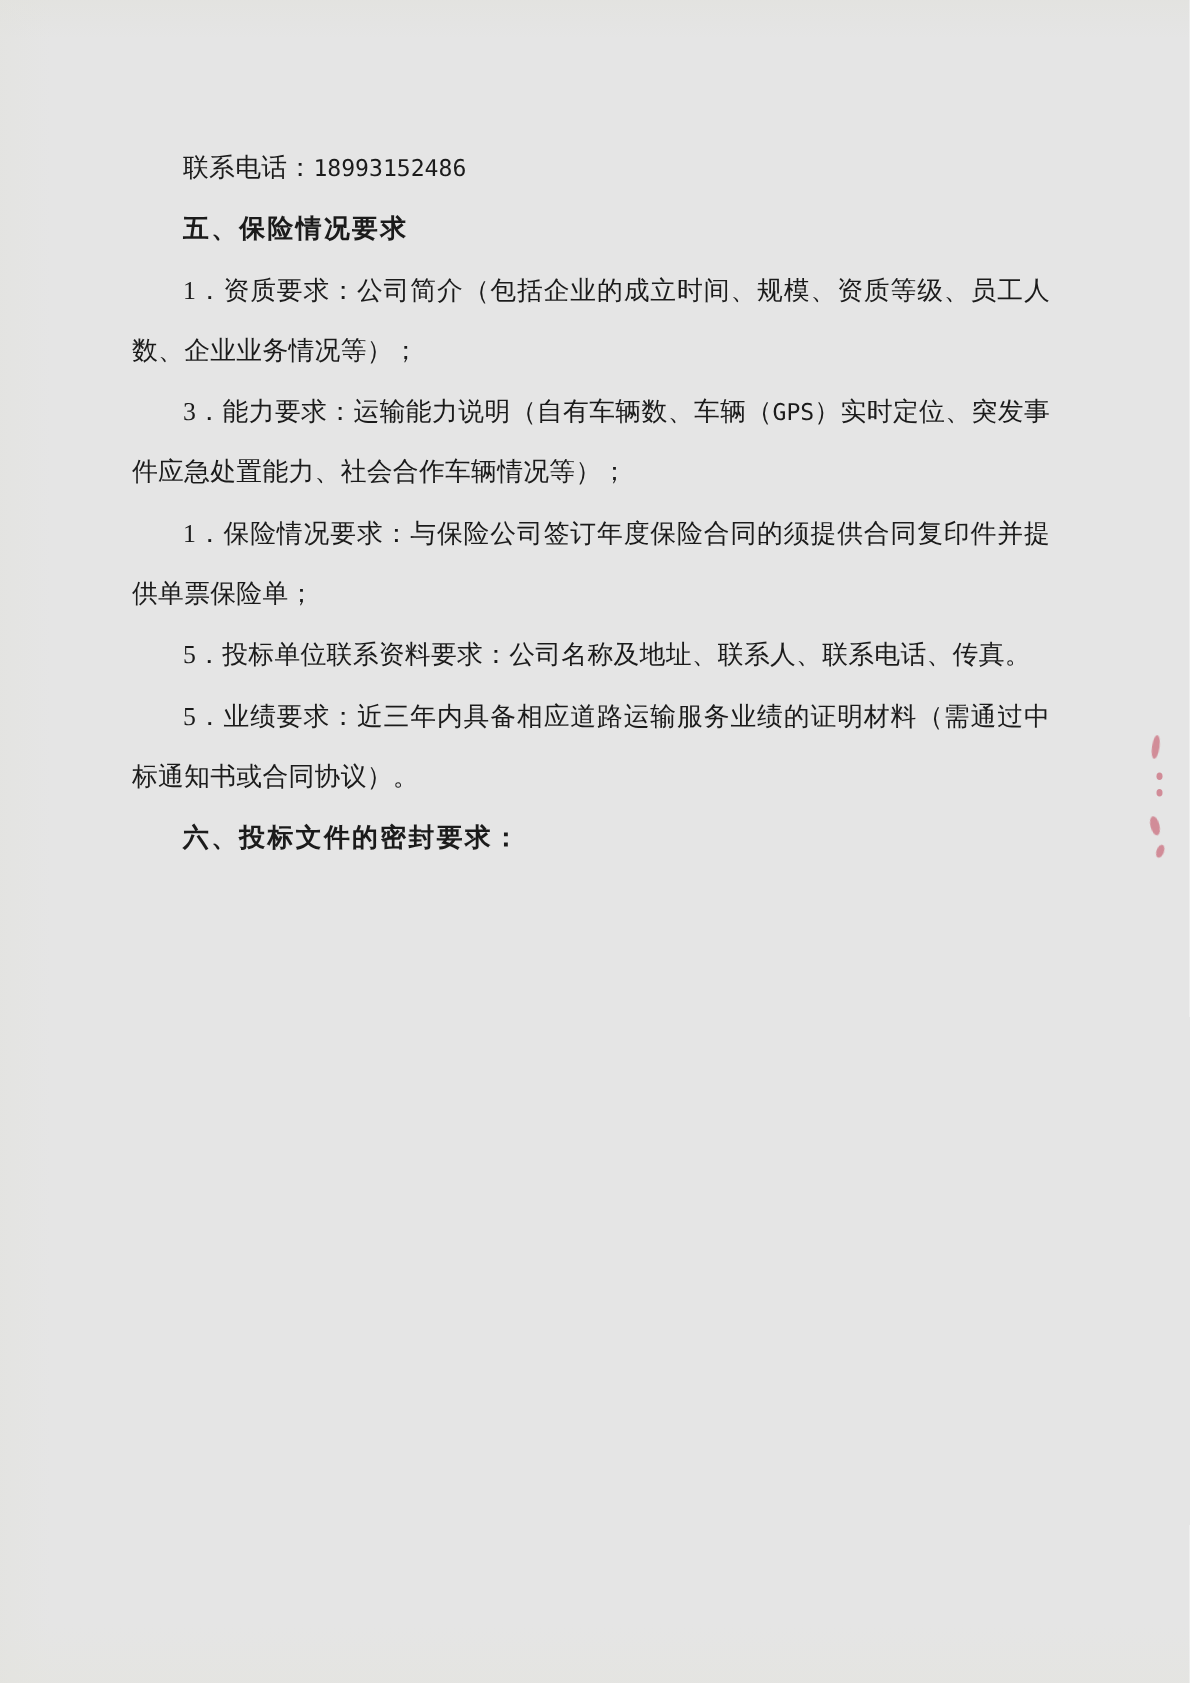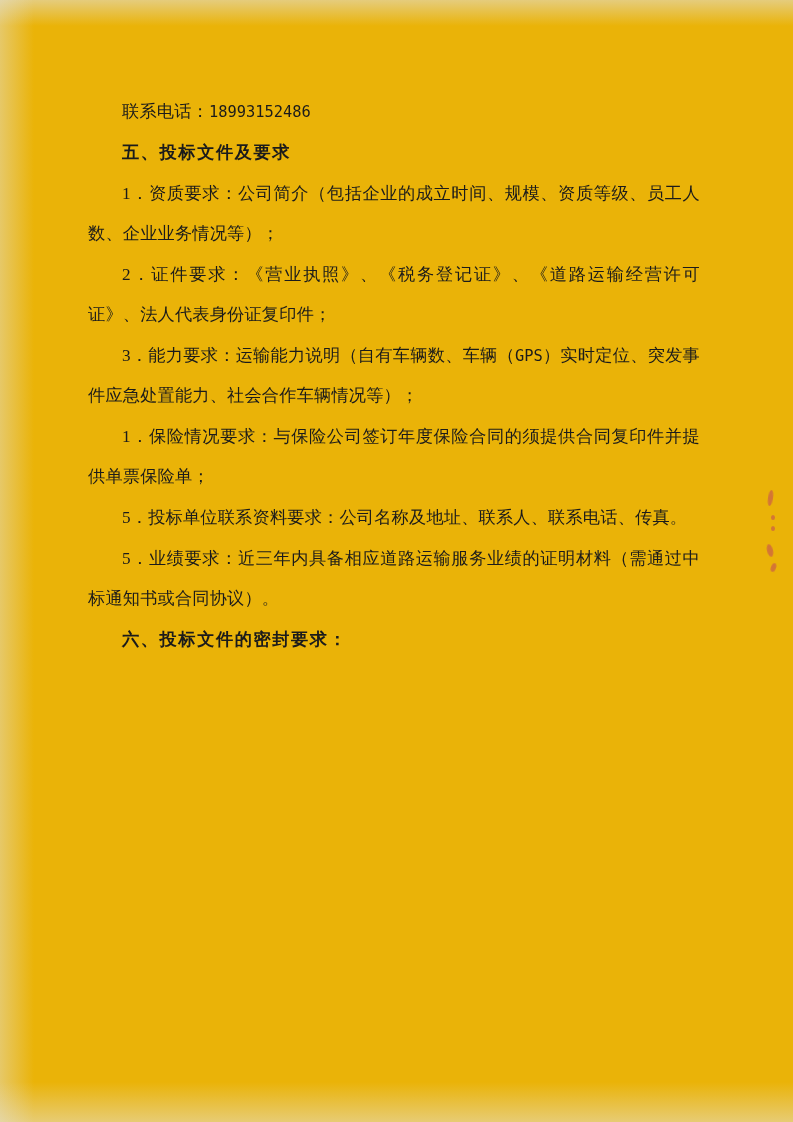--- a/index.html
+++ b/index.html
@@ -12,21 +12,21 @@
     background: #ffffff;
     font-family: "Liberation Serif", "DejaVu Serif", serif;
     color: #1a1a1a;
     position: relative;
     overflow: hidden;
   }
   
   .page {
     position: absolute;
     inset: 0;
-    background: #eab308;
+    background: #e5e5e5;
   }
   .page-inner {
     position: absolute;
     left: 0;
     top: 0;
     width: 793px;
     height: 1122px;
     padding: 0;
   }
   .doc-body {
@@ -105,26 +105,25 @@
   <div class="edge-shade-top"></div>
   <div class="edge-shade-left"></div>
   <div class="edge-shade-bottom"></div>
 
   <div class="page-inner">
     <div class="doc-body">
 
       <p class="para indent">联系电话：<span class="mono">18993152486</span></p>
 
 
-      <p class="para heading">五、投标文件及要求</p>
+      <p class="para heading">五、保险情况要求</p>
 
 
       <p class="para indent">1．资质要求：公司简介（包括企业的成立时间、规模、资质等级、员工人数、企业业务情况等）；</p>
 
-      <p class="para indent">2．证件要求：《营业执照》、《税务登记证》、《道路运输经营许可证》、法人代表身份证复印件；</p>
 
       <p class="para indent">3．能力要求：运输能力说明（自有车辆数、车辆（<span class="mono">GPS</span>）实时定位、突发事件应急处置能力、社会合作车辆情况等）；</p>
 
       <p class="para indent">1．保险情况要求：与保险公司签订年度保险合同的须提供合同复印件并提供单票保险单；</p>
 
       <p class="para indent">5．投标单位联系资料要求：公司名称及地址、联系人、联系电话、传真。</p>
 
 
       <p class="para indent">5．业绩要求：近三年内具备相应道路运输服务业绩的证明材料（需通过中标通知书或合同协议）。</p>
 

